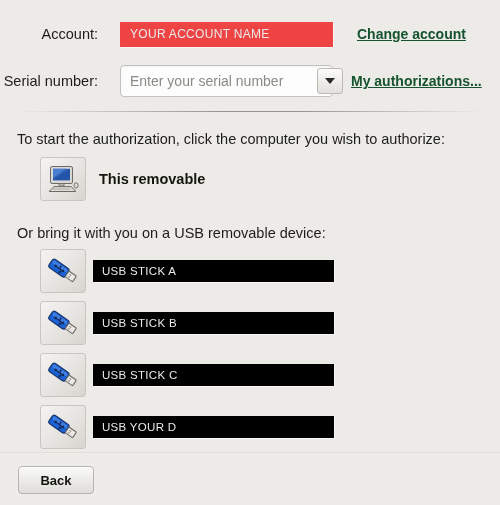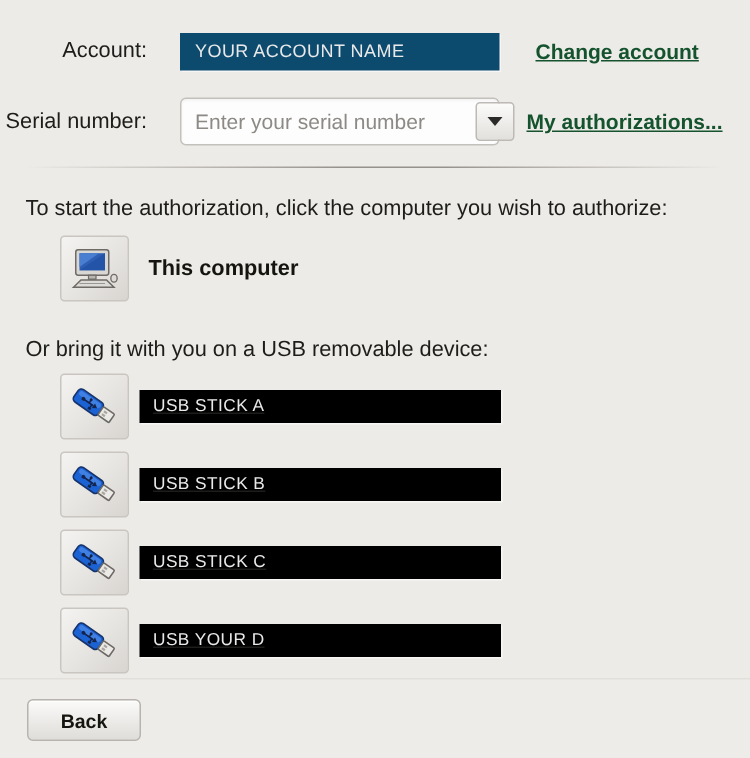--- a/index.html
+++ b/index.html
@@ -33,21 +33,21 @@
     font-size: 14.5px;
     color: #1d1d1b;
     box-sizing: border-box;
     white-space: nowrap;
   }
 
   
   .redacted {
     width: 213px;
     height: 25px;
-    background: #0c4a6e;
+    background: #ef4444;
     display: flex;
     align-items: center;
     padding-left: 10px;
     box-sizing: border-box;
     font-size: 12px;
     letter-spacing: 0.3px;
     color: #e9e9e9;
     font-family: "Liberation Sans Narrow", "Liberation Sans", sans-serif;
     box-shadow: 1px 1px 0 rgba(255,255,255,0.55);
   }
@@ -165,21 +165,20 @@
     margin-top: 1px;
   }
 
   
   .usb-row {
     display: flex;
     align-items: center;
     margin-left: 40px;
     margin-top: 8px;
     cursor: pointer;
-    text-decoration: underline;
   }
   .usb-label {
     margin-left: 7px;
     width: 241px;
     height: 22px;
     background: #000;
     display: flex;
     align-items: center;
     padding-left: 9px;
     box-sizing: border-box;
@@ -256,21 +255,21 @@
 
       <rect x="12" y="19.5" width="5" height="2.6" fill="#b9b6b1" stroke="#6e6b66" stroke-width="0.8"></rect>
 
       <polygon points="2,27.5 7,22.6 24,22.6 29,27.5" fill="#dddbd7" stroke="#6e6b66" stroke-width="1"></polygon>
       <line x1="6" y1="25" x2="23" y2="25" stroke="#9b9893" stroke-width="0.7"></line>
 
       <ellipse cx="29" cy="21.5" rx="2.1" ry="2.6" fill="#dddbd7" stroke="#6e6b66" stroke-width="0.9"></ellipse>
     </svg>
   </div>
   <div class="computer-text">
-    <div class="computer-title">This computer</div>
+    <div class="computer-title">This removable</div>
   </div>
 </div>
 
 <div class="prompt second">Or bring it with you on a USB removable device:</div>
 
 <div id="usb-list">
   <div class="usb-row">
     <div class="icon-tile">
       <svg width="34" height="30" viewBox="0 0 34 30">
         <g transform="rotate(35 17 15)">

